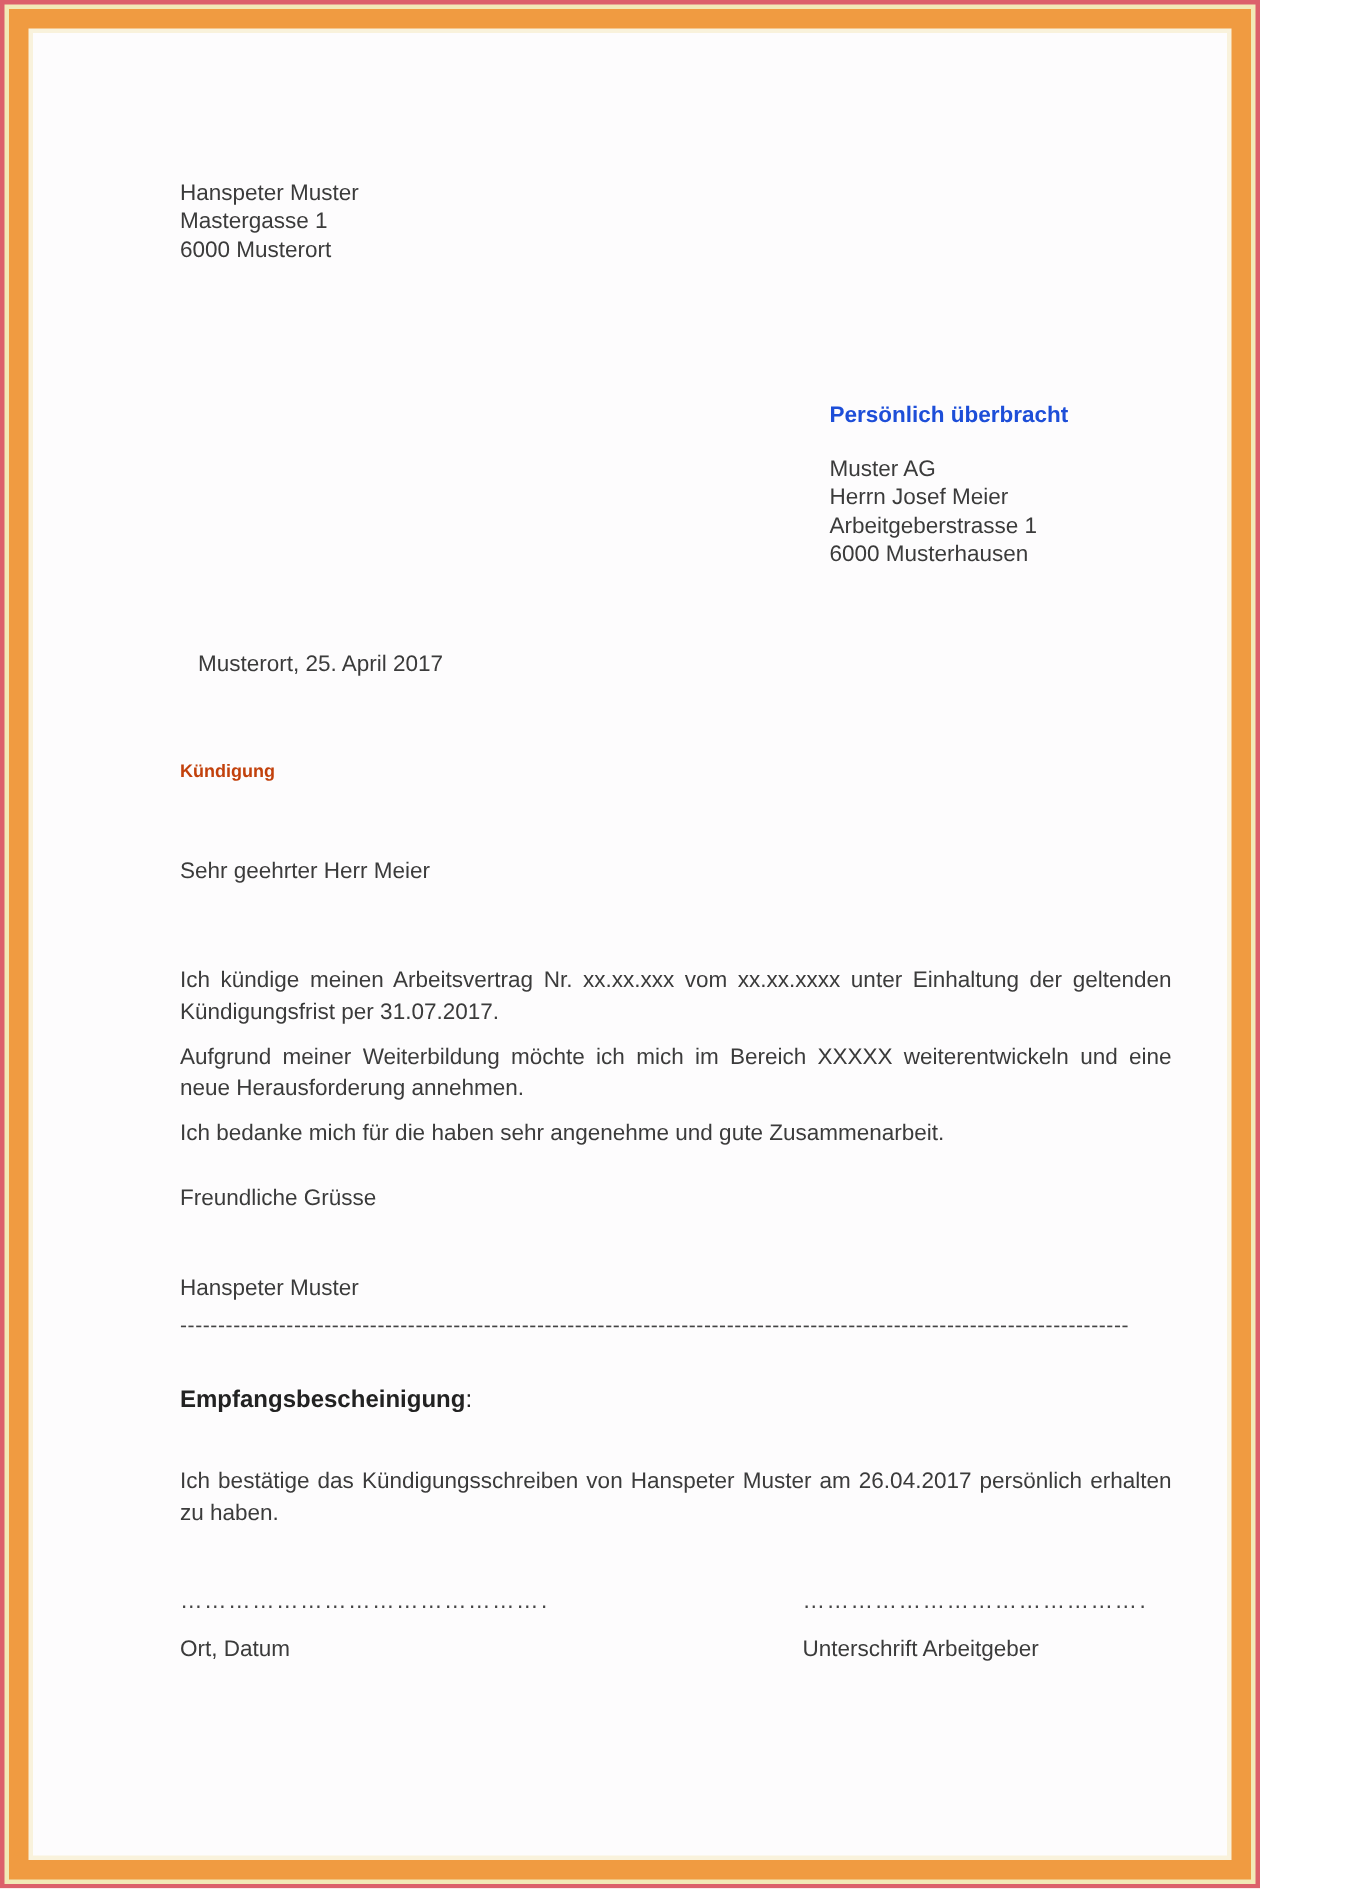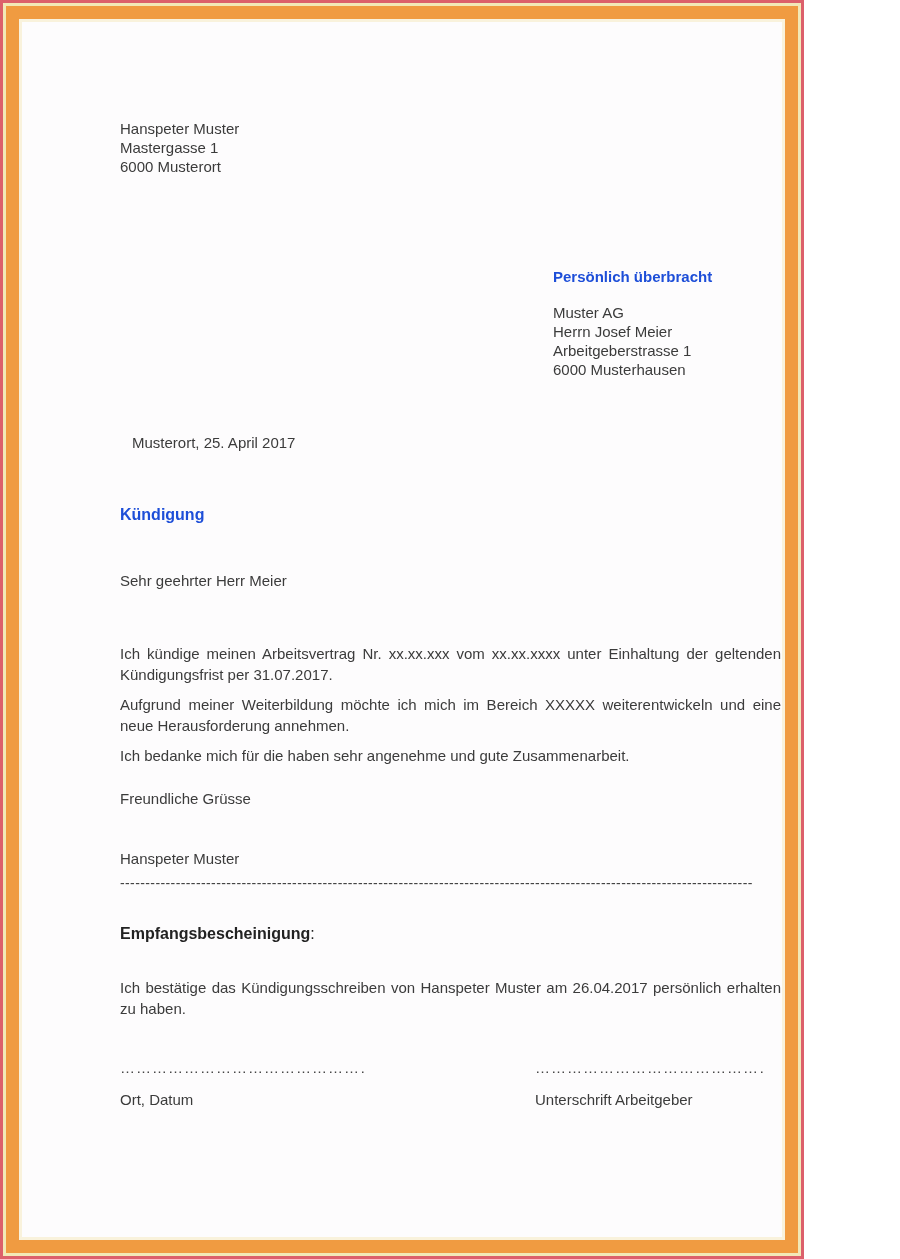--- a/index.html
+++ b/index.html
@@ -3,37 +3,38 @@
 <meta charset="utf-8">
 <style>
   html,body{margin:0;padding:0;background:#ffffff;}
   .canvas{
     position:relative;
     width:804px;height:1259px;
     font-family:"Liberation Sans", sans-serif;
     color:var(--text-color,#3b3b3b);
     overflow:hidden;
     background:var(--page-color,#fdfcfd);
+    padding-left:36px;
   }
   
   .frame-outer {position:absolute;inset:0;background:var(--outer-color,#dc606b);}
   .frame-stripe{position:absolute;inset:3px;background:var(--stripe-color,#f2e9b7);}
   .frame-band  {position:absolute;inset:6px;background:var(--band-color,#f09b41);}
   .frame-inner {position:absolute;inset:19px;background:var(--inner-color,#f9f2dc);}
   .page        {position:absolute;inset:22px;background:var(--page-color,#fdfcfd);}
 
   .content{position:absolute;inset:0;font-size:15px;line-height:19px;}
   .abs{position:absolute;}
 
   .sender{left:120px;top:119px;}
   .recipient{left:553px;top:267px;width:280px;}
   .delivery-note{font-weight:bold;color:#1d4ed8;}
   .recipient-lines{margin-top:17px;}
   .date-line{left:120px;top:433px;margin-left:12px;}
-  .subject{left:120px;top:505px;font-size:16px;font-weight:bold;color:#1d4ed8;}
+  .subject{left:120px;top:505px;font-size:12px;font-weight:bold;color:#c2410c;}
   .salutation{left:120px;top:571px;}
   .para{left:120px;width:661px;line-height:21px;text-align:justify;}
   .para-1{top:628px;}
   .para-2{top:679px;}
   .para-3{top:730px;text-align:left;}
   .closing{left:120px;top:789px;}
   .signature-name{left:120px;top:849px;}
   .separator{
     left:120px;top:874px;width:633px;height:20px;
     white-space:nowrap;overflow:hidden;

